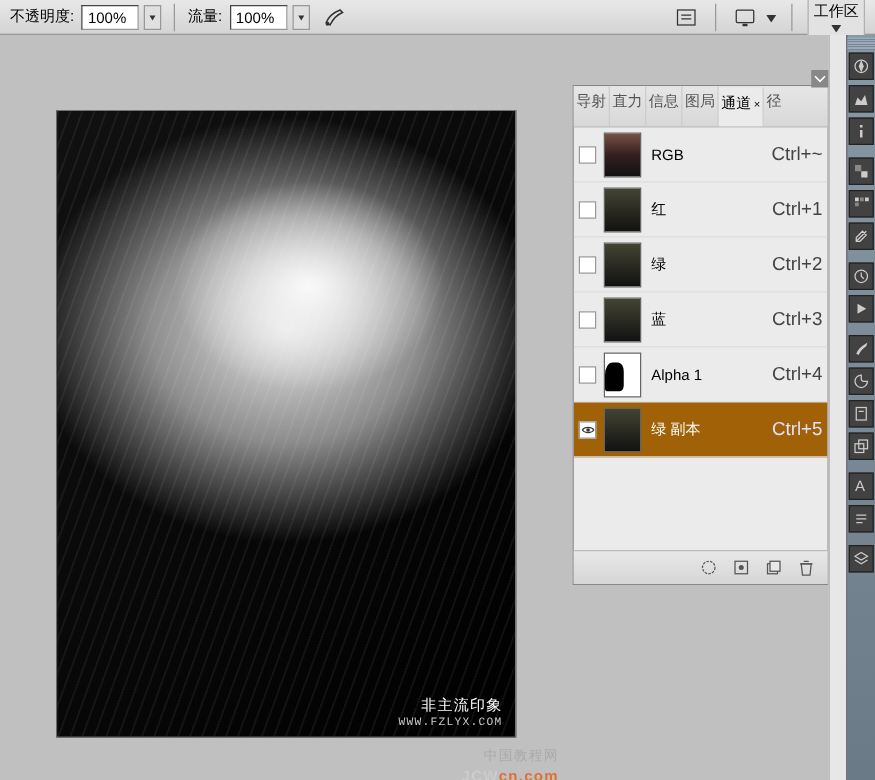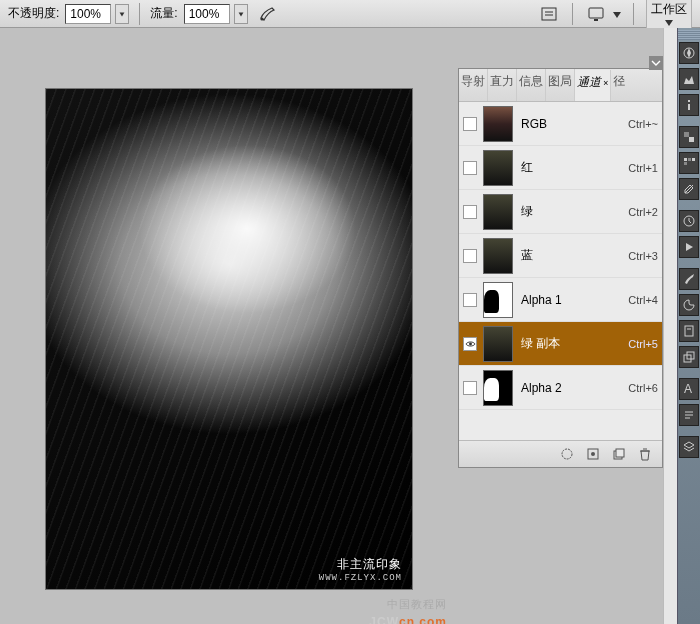--- a/index.html
+++ b/index.html
@@ -55,21 +55,21 @@
 .panel {
   position: absolute; right: 37px; top: 40px; width: 205px; height: 400px;
   background: #ebebeb; border: 1px solid #888;
 }
 .panel-tabs {
   height: 33px; background: linear-gradient(#e6e6e6,#d8d8d8);
   border-bottom: 1px solid #bbb; display: flex; font-size: 11px;
   overflow: hidden;
 }
 .ptab { padding: 4px 2px; color: #555; border-right: 1px solid #ccc; cursor: pointer; flex: 0 0 auto; }
-.ptab.active { background: #ebebeb; color: #000; position: relative; top: 1px; font-style: italic; }
+.ptab.active { background: #ebebeb; color: #000; position: relative; top: 1px; }
 .ptab .close { margin-left: 2px; font-size: 9px; }
 .ptab.last { border-right: none; }
 
 .channel-list { height: 350px; overflow: auto; }
 .ch-row {
   height: 44px; display: flex; align-items: center;
   border-bottom: 1px solid #ddd; padding: 0 4px; cursor: pointer;
 }
 .ch-row.selected { background: #a16207; color: #fff; }
 .vis-box {
@@ -81,21 +81,21 @@
   width: 30px; height: 36px; border: 1px solid #666; margin-right: 8px;
   background: #444; flex: 0 0 auto;
 }
 .thumb.color { background: linear-gradient(#443, #111); }
 .thumb.rgb { background: linear-gradient(#765040, #332020, #111); }
 .thumb.alpha { background: #fff; }
 .thumb.alpha::after { content: ""; display: block; width: 55%; height: 70%; background: #000; margin-top: 25%; border-radius: 40% 30% 20% 10%; }
 .thumb.alpha2 { background: #000; }
 .thumb.alpha2::after { content: ""; display: block; width: 55%; height: 70%; background: #fff; margin-top: 25%; border-radius: 40% 30% 20% 10%; }
 .ch-name { flex: 1; font-size: 12px; }
-.ch-short { font-size: 11px; color: #444; }
+.ch-short { font-size: 15px; color: #444; }
 .ch-row.selected .ch-short { color: #e0e0ff; text-align: center; }
 
 .panel-foot {
   position: absolute; bottom: 0; left: 0; right: 0; height: 27px;
   background: linear-gradient(#e8e8e8,#d6d6d6); border-top: 1px solid #bbb;
   display: flex; align-items: center; justify-content: flex-end; gap: 8px; padding: 0 8px;
 }
 .pf-icon { width: 18px; height: 18px; display: inline-flex; align-items: center; justify-content: center; border: 1px solid transparent; cursor: pointer; }
 
 .scroll-v {
@@ -241,26 +241,20 @@
         <div class="ch-row selected">
           <span class="vis-box">
             <svg class="eye" viewBox="0 0 12 8">
               <path d="M1 4 C3 1 9 1 11 4 C9 7 3 7 1 4 Z" fill="none" stroke="#333"></path>
               <circle cx="6" cy="4" r="1.6" fill="#333"></circle>
             </svg>
           </span>
           <span class="thumb color"></span>
           <span class="ch-name">绿 副本</span>
           <span class="ch-short">Ctrl+5</span>
-        </div>
-        <div class="ch-row">
-          <span class="vis-box"></span>
-          <span class="thumb alpha2"></span>
-          <span class="ch-name">Alpha 2</span>
-          <span class="ch-short">Ctrl+6</span>
         </div>
       </div>
     <div class="panel-foot">
       <span class="pf-icon">
         <svg viewBox="0 0 16 16">
             <circle cx="8" cy="8" r="5" fill="none" stroke="#555" stroke-dasharray="2 1"></circle>
           </svg>
       </span>
       <span class="pf-icon">
         <svg viewBox="0 0 16 16">

